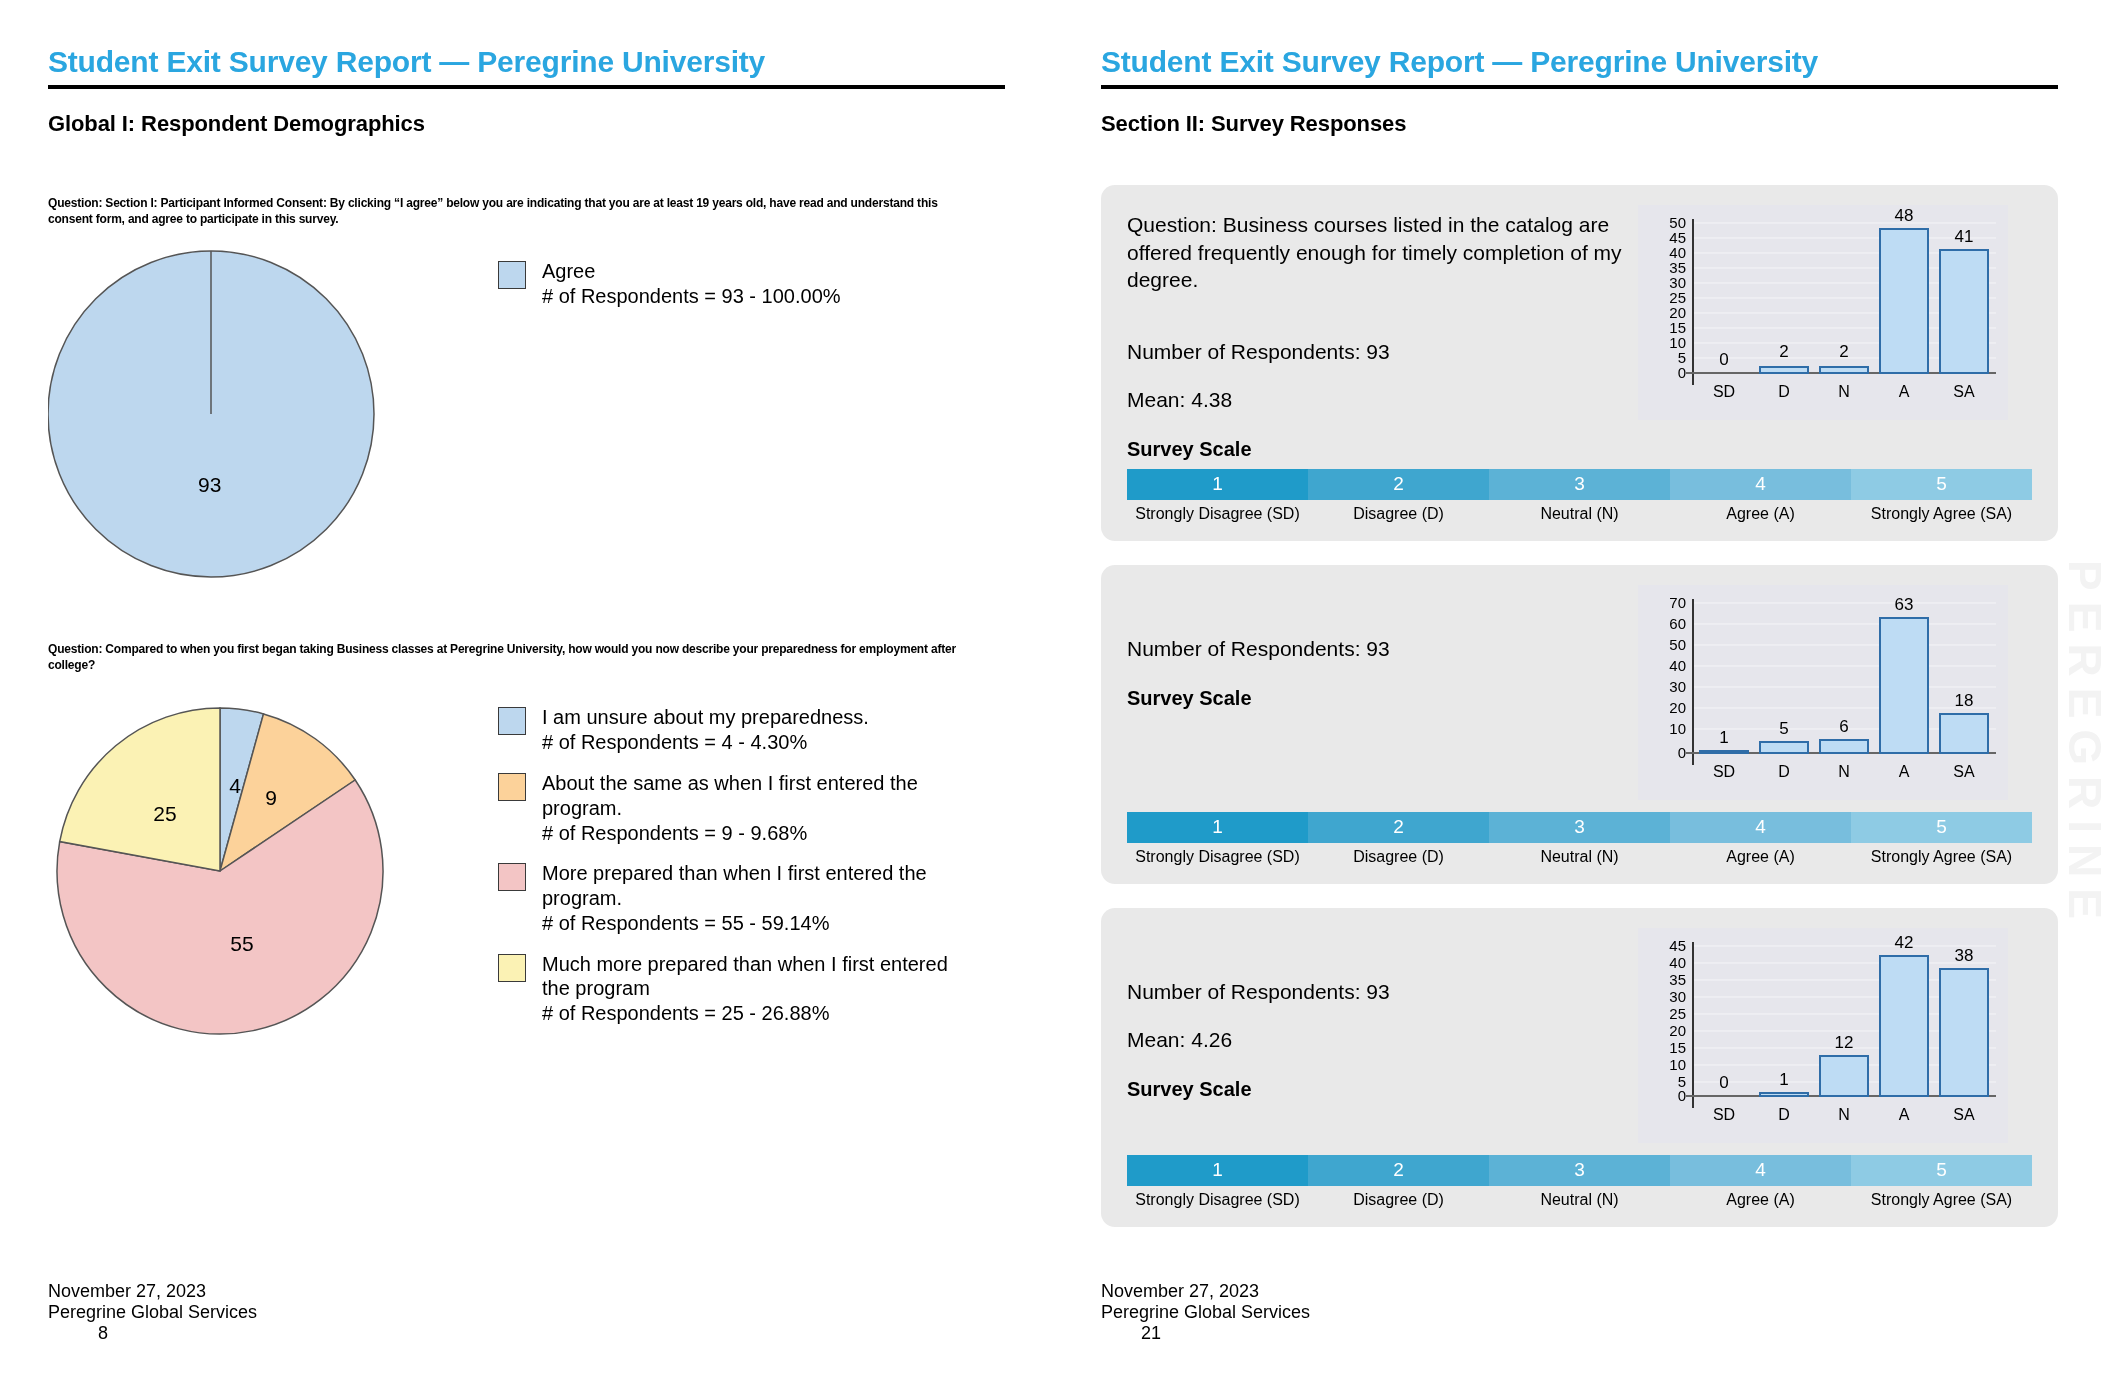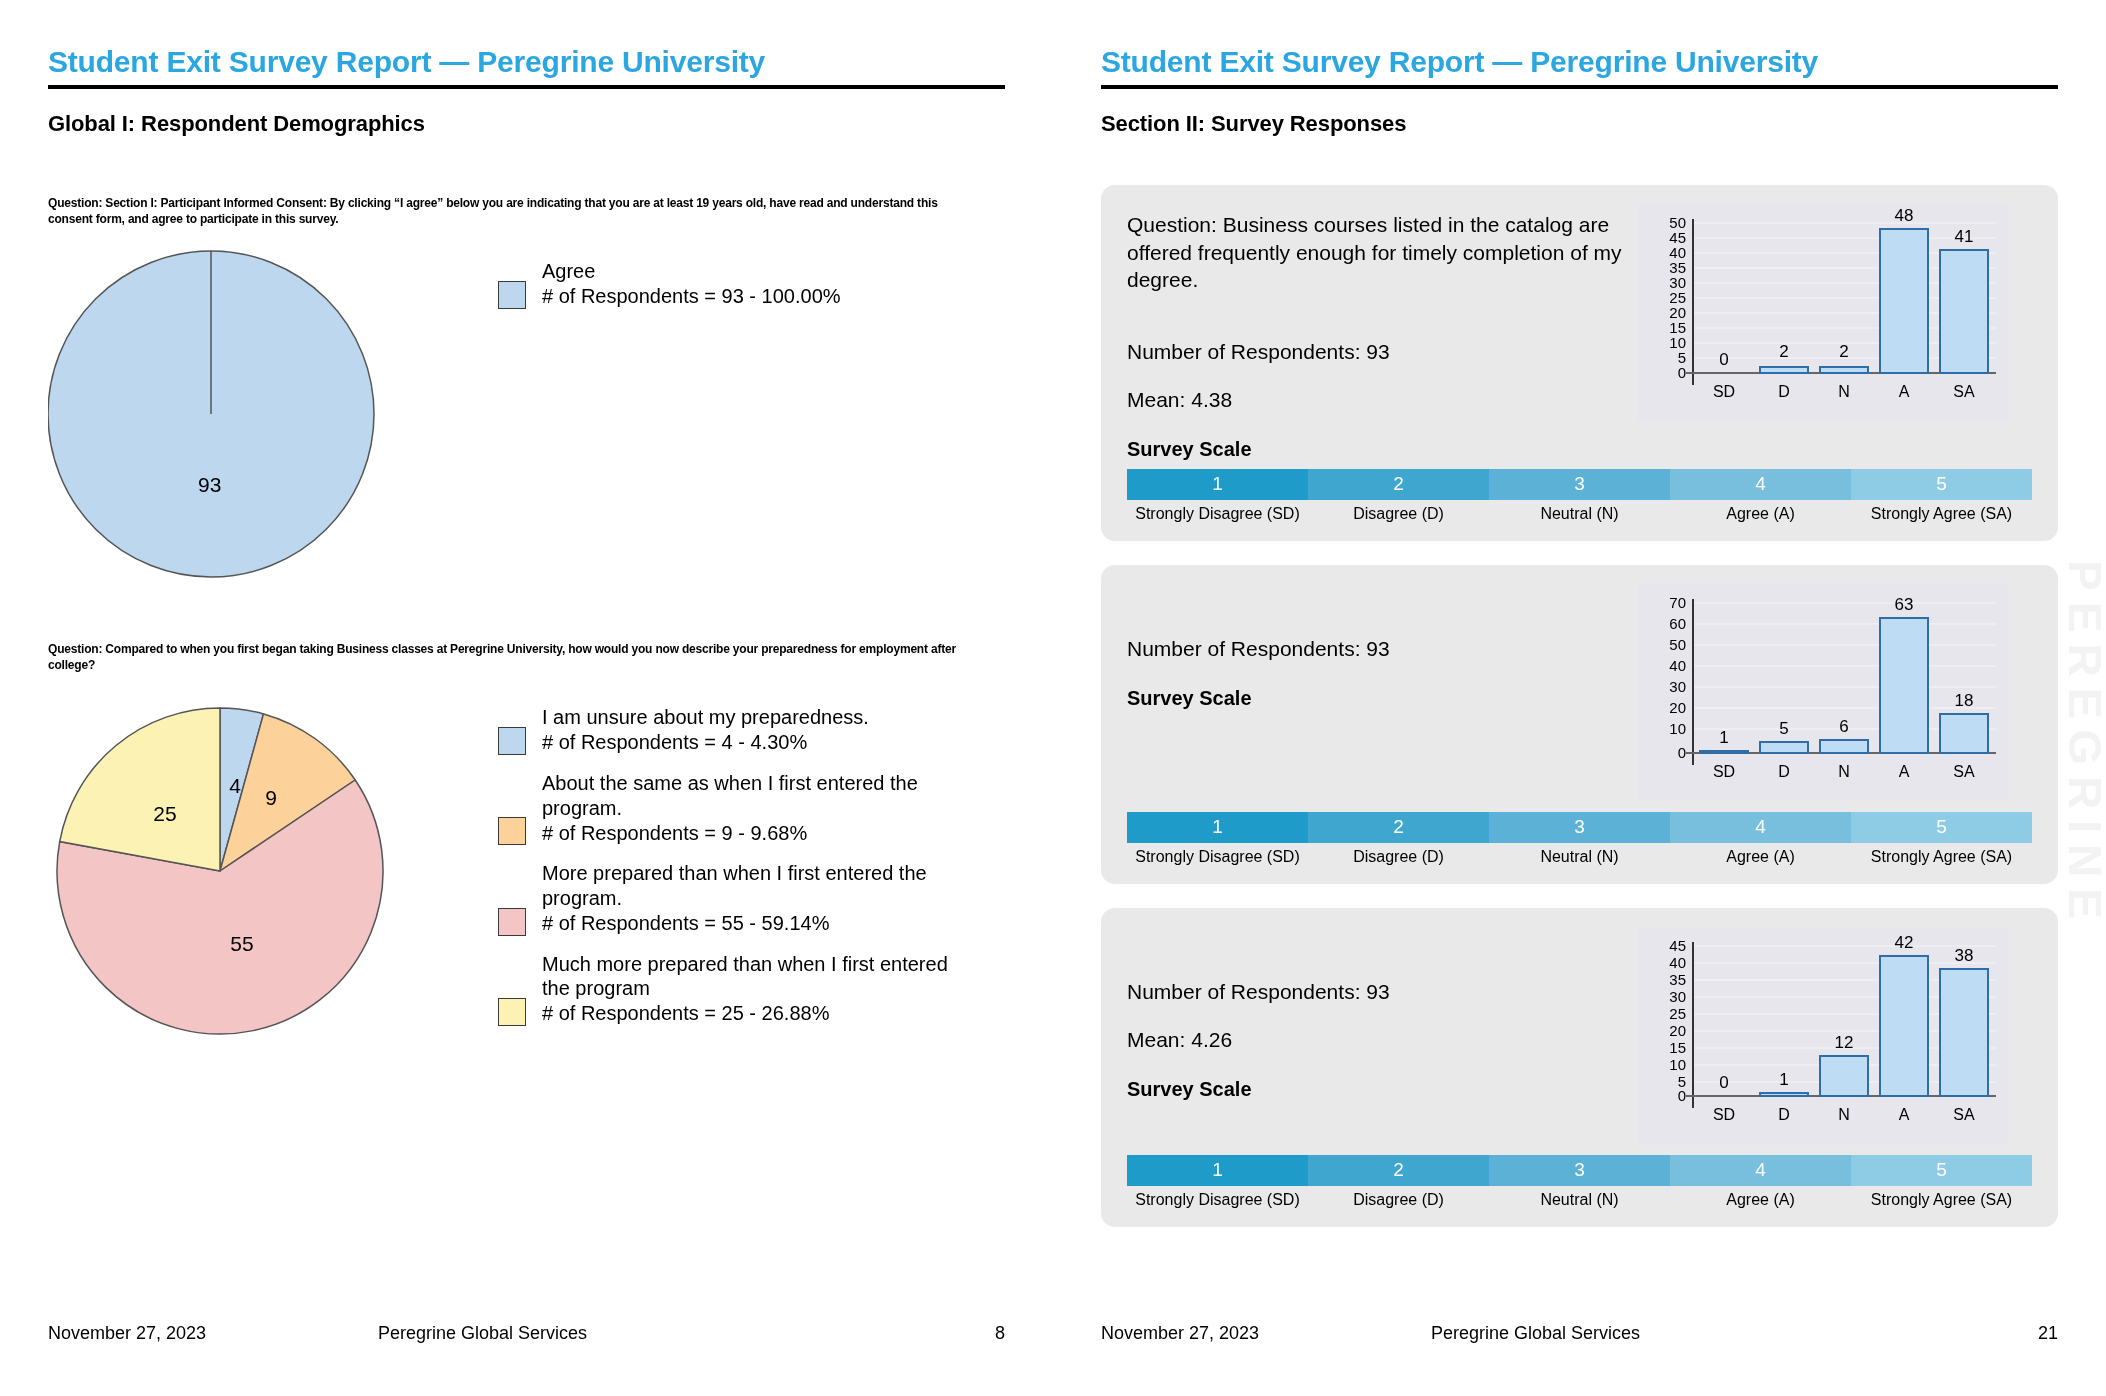--- a/index.html
+++ b/index.html
@@ -13,27 +13,27 @@
   .hdr-rule{height:4px;background:#000;margin-top:6px;width:100%;}
   .hdr-rule.right{width:100%;}
   .section-title{font-size:22px;font-weight:bold;margin-top:22px;letter-spacing:-0.1px;}
 
   
   .qblock{margin-top:58px;}
   .qtext{font-size:12px;font-weight:bold;line-height:1.34;letter-spacing:-0.2px;max-width:930px;}
   .pie-row{display:flex;align-items:flex-start;margin-top:22px;}
   .pie-wrap{position:relative;flex:none;}
   .legend{margin-left:10px;padding-top:10px;}
-  .legend-item{display:flex;align-items:flex-end;margin-bottom:16px;}
+  .legend-item{display:flex;align-items:flex-start;margin-bottom:16px;}
   .swatch{width:26px;height:26px;border:1.5px solid #3a3a3a;flex:none;margin-top:2px;}
   .legend-txt{margin-left:16px;}
   .legend-label{font-size:20px;line-height:1.24;max-width:430px;}
   .legend-sub{font-size:20px;line-height:1.24;}
 
-  .footer{position:absolute;bottom:52px;left:48px;right:48px;display:flex;font-size:18px;}
+  .footer{position:absolute;bottom:52px;left:48px;right:48px;display:flex;font-size:18px;flex-direction:column;}
   .f-date{width:330px;}
   .f-org{flex:1;}
   .f-page{text-align:right;width:60px;}
 
   
   .cards{margin-top:48px;}
   .card{background:#e9e9e9;border-radius:14px;padding:20px 26px 18px 26px;margin-bottom:24px;position:relative;}
   .card-inner{display:flex;align-items:flex-start;}
   .card-left{width:505px;flex:none;padding-top:6px;}
   .card-q{font-size:21px;line-height:1.32;}

